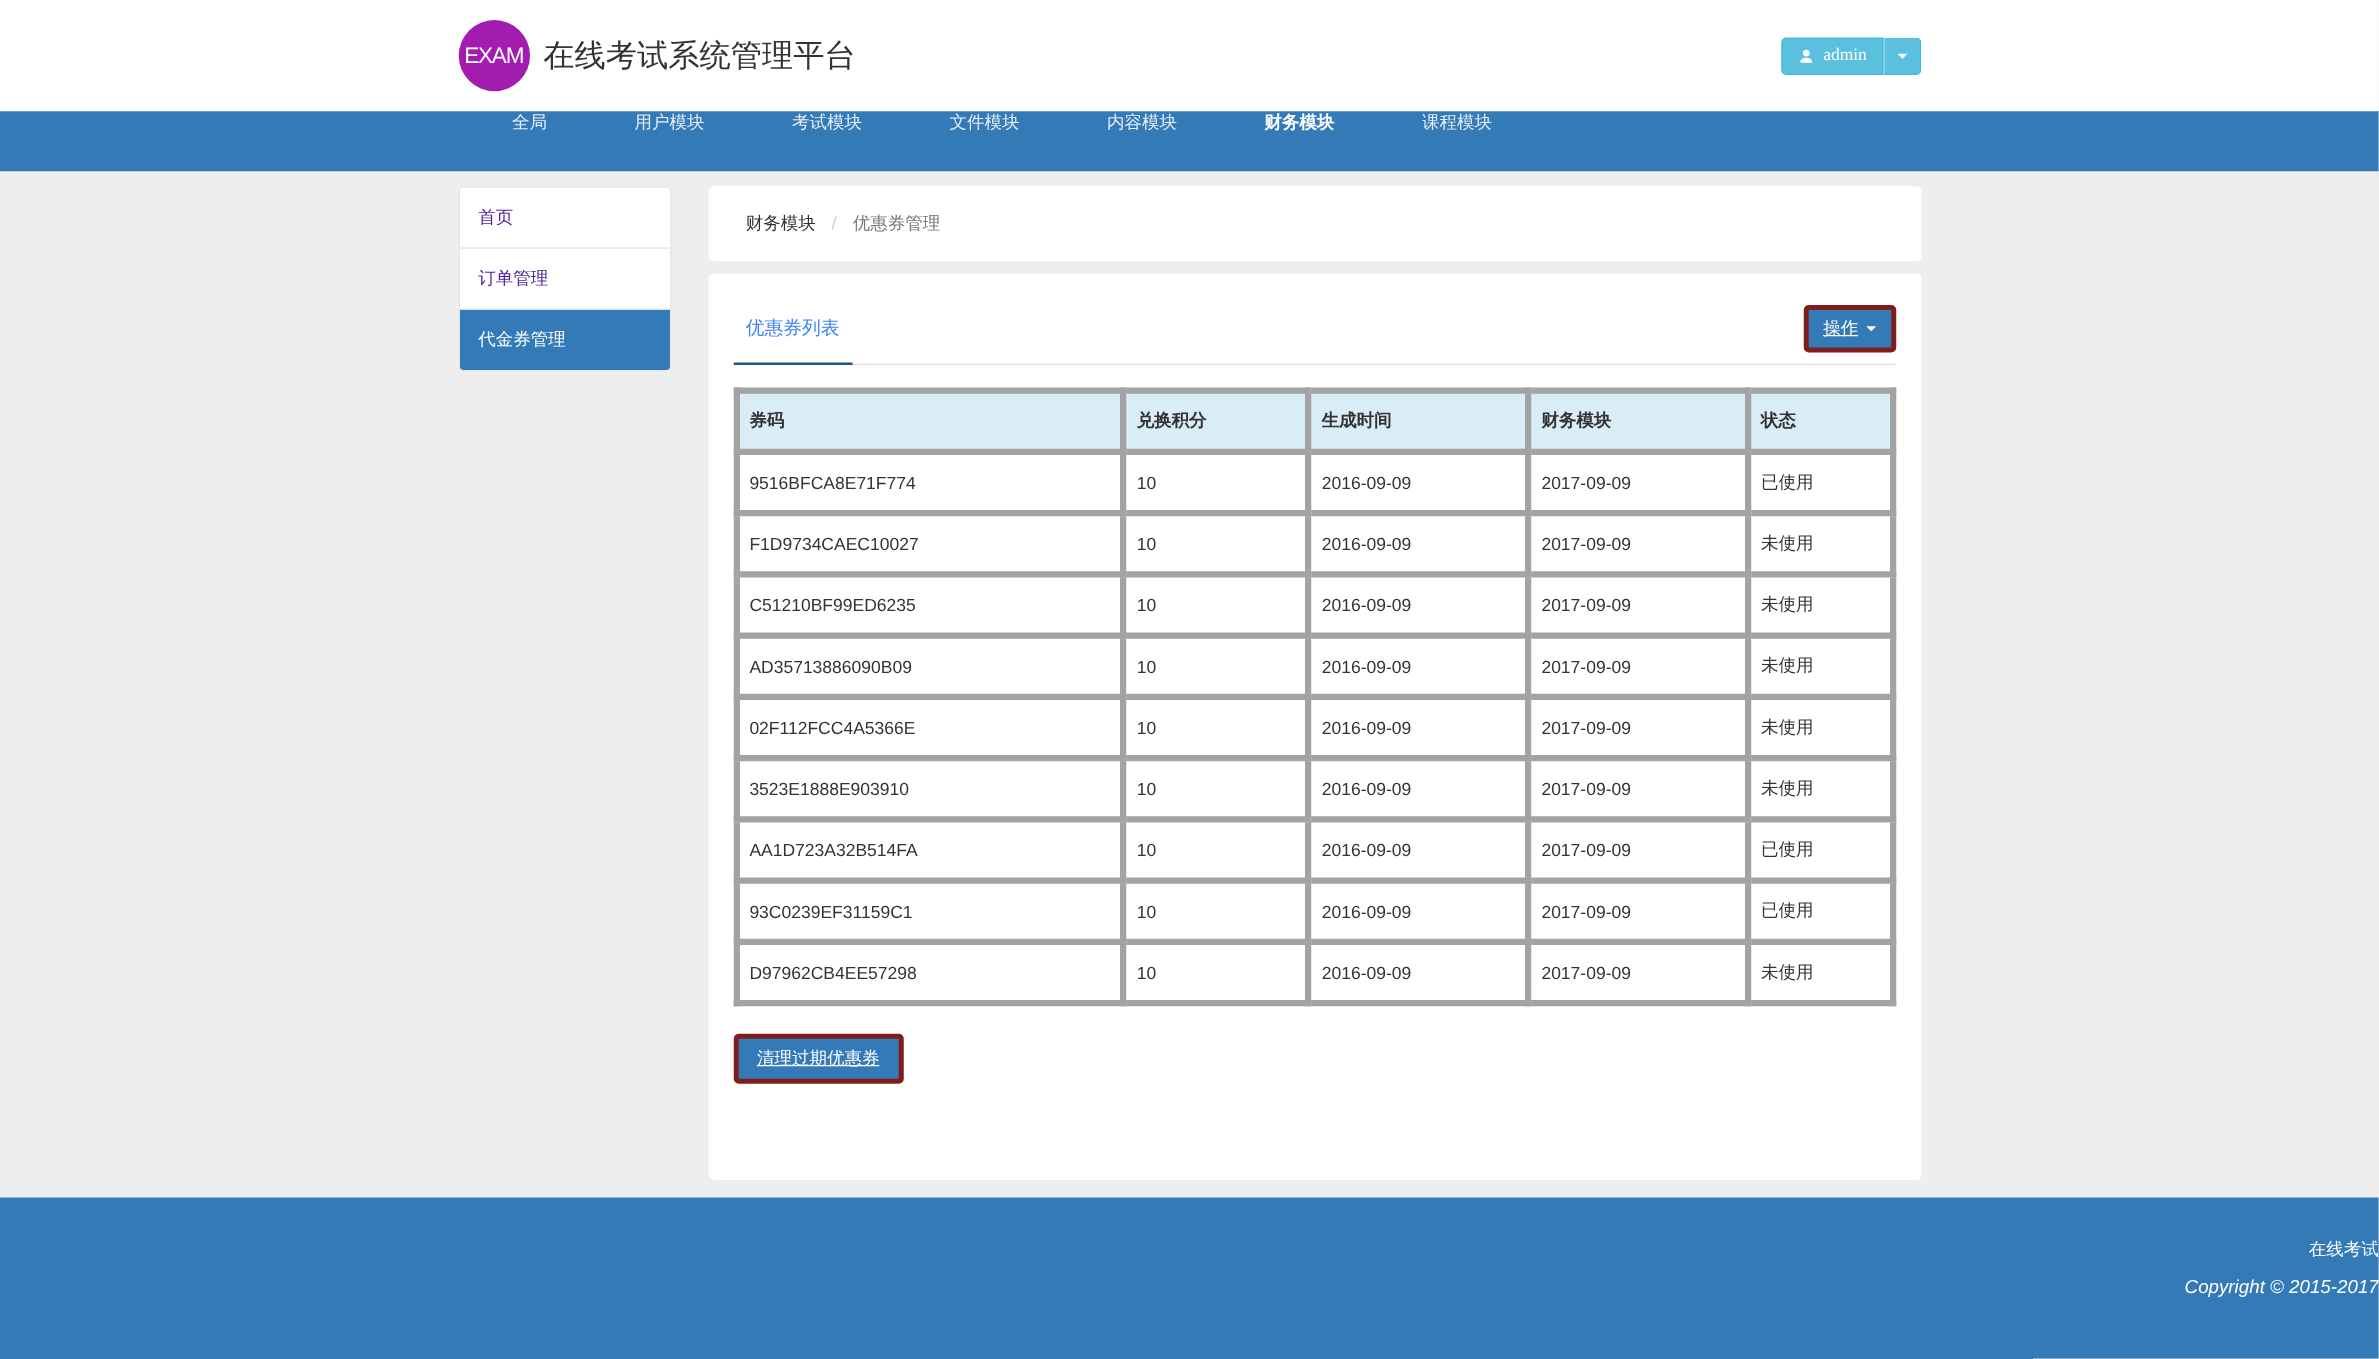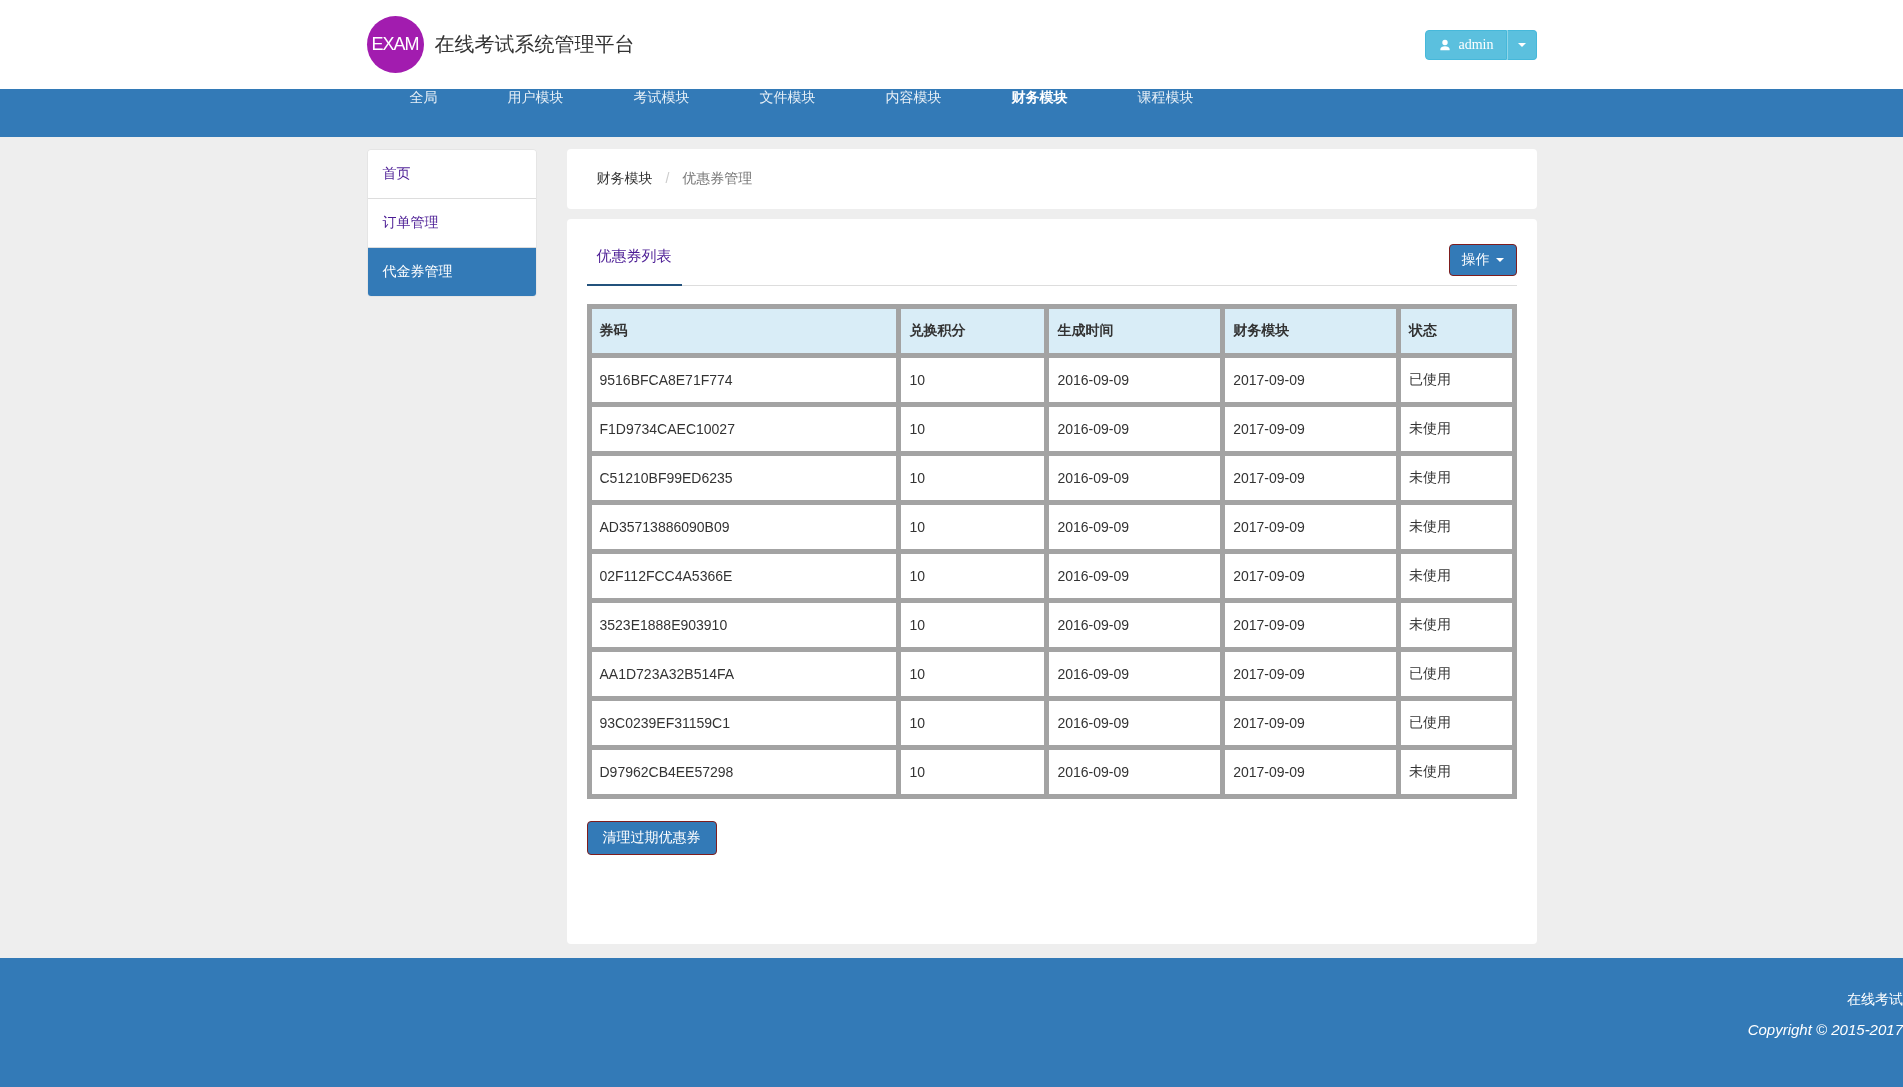--- a/index.html
+++ b/index.html
@@ -17,21 +17,21 @@
   .header { background: #fff; height: 89px; }
   .header-inner { display: flex; align-items: center; justify-content: space-between; height: 100%; }
   .brand { display: flex; align-items: center; gap: 11px; }
   .logo-circle {
     width: 57px; height: 57px; border-radius: 50%;
     background: #a21caf; color: #fff;
     display: flex; align-items: center; justify-content: center;
     font-family: Liberation Sans, sans-serif;
     font-size: 18px; letter-spacing: -1px;
   }
-  .app-title { font-size: 20px; font-weight: 400; color: #333; margin: 0; }
+  .app-title { font-size: 25px; font-weight: 400; color: #333; margin: 0; }
   .user-split { display: flex; }
   .btn-user {
     background: #5bc0de; border: 1px solid #46b8da; color: #fff;
     padding: 6px 12px; border-radius: 4px 0 0 4px;
     display: flex; align-items: center; gap: 7px; font-size: 14px; cursor: pointer;
     font-family: Liberation Serif, serif;
   }
   .btn-user-caret {
     background: #5bc0de; border: 1px solid #46b8da; border-left: 1px solid #8fd6e9;
     border-radius: 0 4px 4px 0; padding: 6px 10px; cursor: pointer;
@@ -72,27 +72,28 @@
   .crumb-link { color: #333; cursor: pointer; }
   .crumb-sep { color: #ccc; margin: 0 9px; }
   .crumb-active { color: #777; }
 
   .panel { background: #fff; border-radius: 4px; padding: 25px 20px 40px; min-height: 725px; }
   .panel-head {
     border-bottom: 1px solid #ddd; margin-bottom: 18px;
     display: flex; justify-content: space-between; align-items: flex-end;
   }
   .tab {
-    display: inline-block; padding: 0 10px 18px; color: #4c1d95; font-size: 15px;
+    display: inline-block; padding: 0 10px 18px; color: #3b82f6; font-size: 15px;
     border-bottom: 2px solid #23527c; margin-bottom: -1px; cursor: pointer;
   }
   .btn-primary {
-    background: #337ab7; border: 1px solid #7f1d1d; color: #fff;
+    background: #337ab7; border: 4px solid #7f1d1d; color: #fff;
     border-radius: 4px; padding: 6px 12px; font-size: 14px; cursor: pointer;
     font-family: inherit;
+    text-decoration: underline;
   }
   .btn-action { margin-bottom: 9px; display: inline-flex; align-items: center; gap: 6px; }
   .btn-clear { margin-top: 22px; padding: 7px 15px; }
 
   
   table.coupon-table { border-collapse: collapse; width: 100%; }
   .coupon-table th, .coupon-table td {
     border: 5px solid #a3a3a3; text-align: left; padding: 13px 8px;
     font-size: 14px; color: #333;
   }

